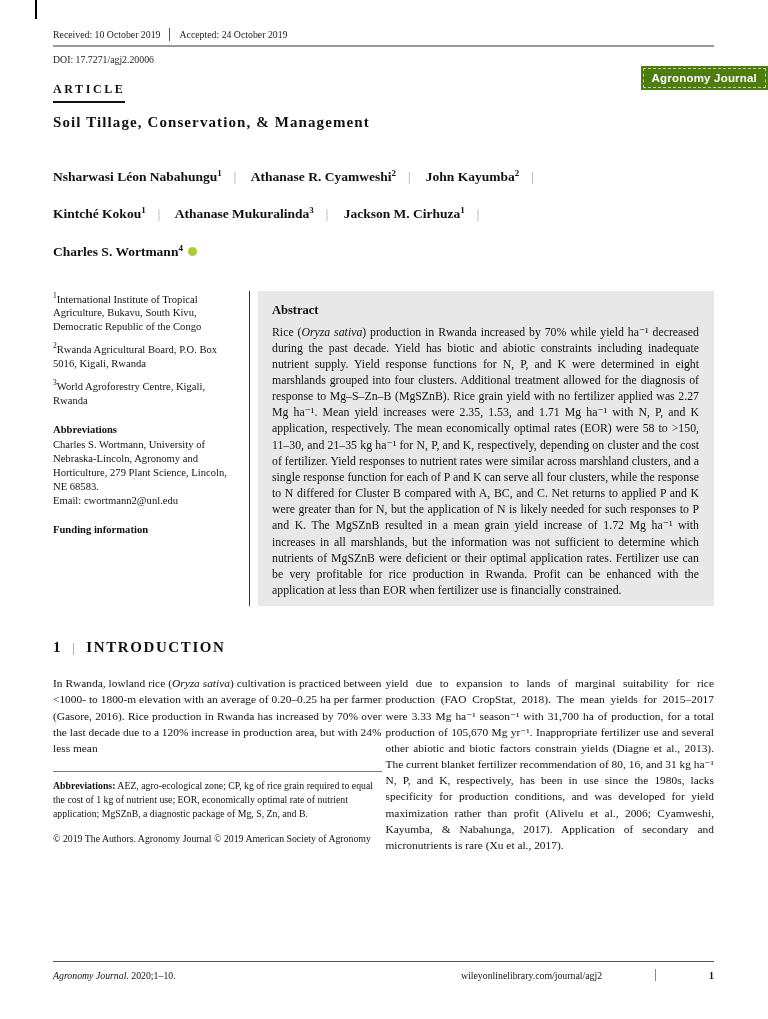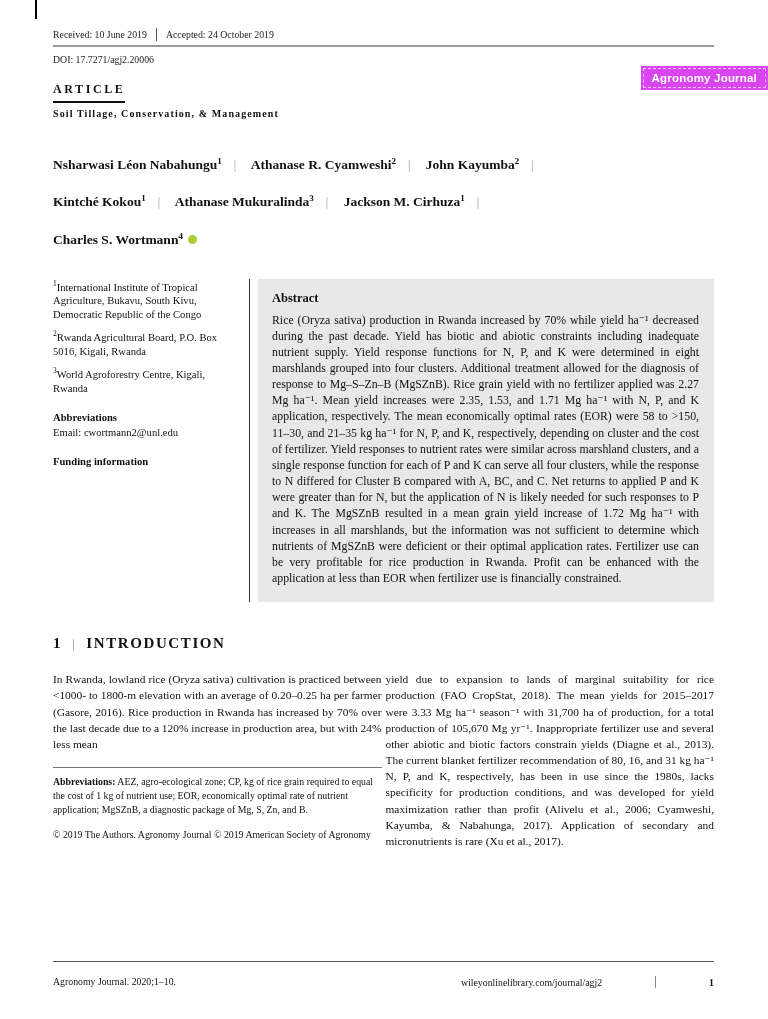--- a/index.html
+++ b/index.html
@@ -11,30 +11,30 @@
   }
   .crop-mark { position:absolute; left:35px; top:0; width:2px; height:19px; background:#000; }
   .content { position:absolute; left:53px; width:661px; top:0; }
 
   
   .received-row { display:flex; align-items:center; padding-top:28px; font-size:9.8px; color:#222; }
   .rv-divider { width:1px; height:13px; background:#555; margin:0 9px; }
   .header-rule { border:none; border-top:2.5px solid #9a9a9a; margin-top:4px; }
   .doi-line { font-size:9.8px; margin-top:7px; color:#222; }
   .journal-badge {
-    position:absolute; right:0; top:66px; background:#d946ef; color:#fff;
+    position:absolute; right:0; top:66px; background:#4d7c0f; color:#fff;
     font-family:"Liberation Sans","DejaVu Sans",sans-serif; font-weight:bold;
     font-size:11.5px; padding:6px 11px; outline:1px dashed rgba(255,255,255,.65);
     outline-offset:-3px; letter-spacing:.2px;
   }
   .article-type {
     display:inline-block; margin-top:17px; font-weight:bold; font-size:12px;
     letter-spacing:2.6px; border-bottom:2px solid #111; padding-bottom:4px;
   }
-  .subject-line { margin-top:5px; font-weight:bold; font-size:10px; letter-spacing:1.1px; }
+  .subject-line { margin-top:11px; font-weight:bold; font-size:15px; letter-spacing:1.1px; }
 
   
   .paper-title { margin-top:23px; font-weight:bold; font-size:21px; line-height:1.55; letter-spacing:.2px; }
   .authors-block { margin-top:25px; }
   .authors-line { font-weight:bold; font-size:13.5px; line-height:33px; }
   .author sup { font-size:9px; }
   .authors-line .author::after {
     content:"|"; font-weight:normal; color:#9a9a9a; margin:0 12px; font-size:12px;
   }
   .authors-line.last .author:last-child::after { content:none; }
@@ -44,61 +44,61 @@
   }
 
   
   .meta-abstract-row { display:flex; margin-top:23px; align-items:stretch; }
   .side-col { width:196px; flex:none; font-size:10.6px; line-height:1.33; padding-right:9px; }
   .affil { margin-bottom:7px; }
   .affil sup { font-size:7.5px; }
   .side-heading { font-weight:bold; font-size:10.6px; margin-top:15px; margin-bottom:1px; }
   .side-text { font-size:10.6px; line-height:1.33; }
   .col-divider { width:1px; background:#333; flex:none; }
-  .abstract-box { flex:1; margin-left:8px; background:#e8e8e8; padding:12px 15px 16px 14px; }
+  .abstract-box { flex:1; margin-left:8px; background:#e8e8e8; padding:12px 15px 8px 14px; }
   .abstract-heading { font-weight:bold; font-size:12.5px; margin-bottom:6px; }
   .abstract-text { font-size:11.8px; line-height:1.37; text-align:justify; }
-  .italic { }
+  .italic { font-style:italic; }
 
   
   .section-block { margin-top:33px; }
   .section-heading { font-weight:bold; font-size:15px; letter-spacing:1.6px; }
   .section-sep { font-weight:normal; color:#888; font-size:13px; margin:0 10px; }
   .body-cols { display:flex; gap:4px; margin-top:19px; }
   .body-col { flex:1; font-size:11.4px; line-height:1.42; text-align:justify; }
 
   .footnote-block { margin-top:15px; }
   .footnote-rule { border:none; border-top:1px solid #777; margin-bottom:7px; }
   .footnote-text { font-size:9.8px; line-height:1.42; text-align:left; }
   .footnote-text b { font-weight:bold; }
   .copyright-line { font-size:9.8px; margin-top:11px; }
 
   
   .page-footer {
     position:absolute; left:53px; width:661px; top:961px;
-    border-top:1px solid #555; padding-top:14px;
-    display:flex; justify-content:space-between; align-items:flex-start; font-size:9.8px;
+    border-top:1px solid #555; padding-top:7px;
+    display:flex; justify-content:space-between; align-items:center; font-size:9.8px;
   }
   .footer-right { display:flex; align-items:center;gap:44px; }
   .footer-vbar { width:1px; height:12px; background:#888; margin:0 9px; }
   .footer-page-num { font-weight:bold; }
 </style>
 </head>
 <body>
 
 <div class="page">
   <div class="crop-mark"></div>
 
   <div class="journal-badge">Agronomy Journal</div>
 
   <div class="content">
 
     
     <div class="received-row">
-      <span>Received: 10 June 2019</span>
+      <span>Received: 10 October 2019</span>
       <span class="rv-divider"></span>
       <span>Accepted: 24 October 2019</span>
     </div>
     <hr class="header-rule">
     <div class="doi-line">DOI: 17.7271/agj2.20006</div>
 
     <div class="article-type">ARTICLE</div>
     <div class="subject-line">Soil Tillage, Conservation, &amp; Management</div>
 
     
@@ -136,20 +136,21 @@
         <div>
 
             <p class="affil"><sup>1</sup><span>International Institute of Tropical Agriculture, Bukavu, South Kivu, Democratic Republic of the Congo</span></p>
 
             <p class="affil"><sup>2</sup><span>Rwanda Agricultural Board, P.O. Box 5016, Kigali, Rwanda</span></p>
 
             <p class="affil"><sup>3</sup><span>World Agroforestry Centre, Kigali, Rwanda</span></p>
 
           </div>
         <div class="side-heading">Abbreviations</div>
+        <div class="side-text">Charles S. Wortmann, University of Nebraska-Lincoln, Agronomy and Horticulture, 279 Plant Science, Lincoln, NE 68583.</div>
         <div class="side-text">Email: cwortmann2@unl.edu</div>
         <div class="side-heading">Funding information</div>
       </div>
 
       <div class="col-divider"></div>
 
       <div class="abstract-box">
         <div class="abstract-heading">Abstract</div>
         <div class="abstract-text"><span>Rice (</span><span class="italic">Oryza sativa</span><span>) production in Rwanda increased by 70% while yield ha⁻¹ decreased during the past decade. Yield has biotic and abiotic constraints including inadequate nutrient supply. Yield response functions for N, P, and K were determined in eight marshlands grouped into four clusters. Additional treatment allowed for the diagnosis of response to Mg–S–Zn–B (MgSZnB). Rice grain yield with no fertilizer applied was 2.27 Mg ha⁻¹. Mean yield increases were 2.35, 1.53, and 1.71 Mg ha⁻¹ with N, P, and K application, respectively. The mean economically optimal rates (EOR) were 58 to &gt;150, 11–30, and 21–35 kg ha⁻¹ for N, P, and K, respectively, depending on cluster and the cost of fertilizer. Yield responses to nutrient rates were similar across marshland clusters, and a single response function for each of P and K can serve all four clusters, while the response to N differed for Cluster B compared with A, BC, and C. Net returns to applied P and K were greater than for N, but the application of N is likely needed for such responses to P and K. The MgSZnB resulted in a mean grain yield increase of 1.72 Mg ha⁻¹ with increases in all marshlands, but the information was not sufficient to determine which nutrients of MgSZnB were deficient or their optimal application rates. Fertilizer use can be very profitable for rice production in Rwanda. Profit can be enhanced with the application at less than EOR when fertilizer use is financially constrained.</span></div>
       </div>

